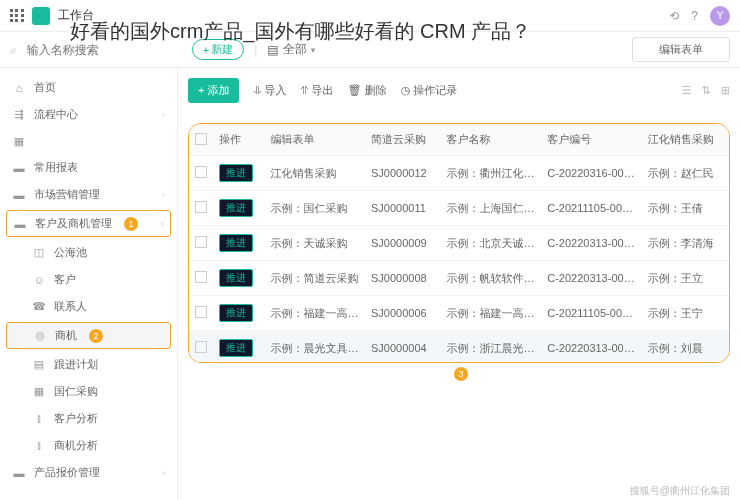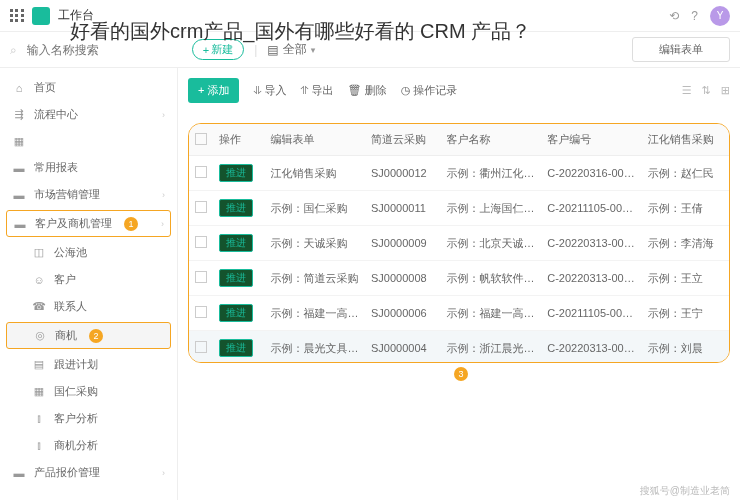--- a/index.html
+++ b/index.html
@@ -29,21 +29,21 @@
 .content{flex:1;padding:10px;overflow:hidden}
 .toolbar{display:flex;align-items:center;gap:14px;margin-bottom:20px;font-size:11px;color:#666}
 .btn-add{background:#19bc9c;color:#fff;border:none;padding:5px 10px;border-radius:3px;font-size:11px}
 .tool-r{margin-left:auto;display:flex;gap:10px;color:#bbb}
 .table-wrap{border:1px solid #f5a623;border-radius:13px;overflow:auto;height:240px}
 table{width:100%;border-collapse:collapse;font-size:11px}
 th{background:#fafafa;padding:8px 6px;text-align:left;color:#666;font-weight:500;border-bottom:1px solid #eee;white-space:nowrap}
 td{padding:8px 6px;border-bottom:1px solid #f3f3f3;color:#666;white-space:nowrap;overflow:hidden;text-overflow:ellipsis;max-width:90px}
 tr.sel td{background:#f3f7f9}
 .chk{width:12px;height:12px;border:1px solid #ccc;display:inline-block}
-.btn-push{border:1px solid #19bc9c;color:#19bc9c;background:#14532d;padding:1px 6px;font-size:10px;border-radius:2px}
+.btn-push{border:1px solid #19bc9c;color:#19bc9c;background:#0f172a;padding:1px 6px;font-size:10px;border-radius:2px}
 .marker3{display:flex;justify-content:center;margin-top:4px}
 .footer{position:absolute;bottom:2px;right:10px;font-size:10px;color:#bbb}
 </style>
 </head>
 <body>
 
 <div class="overlay-title">好看的国外crm产品_国外有哪些好看的 CRM 产品？</div>
 
 <div class="topbar">
   <div class="apps-icon">
@@ -233,13 +233,13 @@
             </tr>
           </tbody>
       </table>
     </div>
     <div class="marker3">
         <span class="badge-num">3</span>
       </div>
   </div>
 </div>
 
-<div class="footer">搜狐号@制造业老简</div>
+<div class="footer">搜狐号@衢州江化集团</div>
 
 </body></html>

